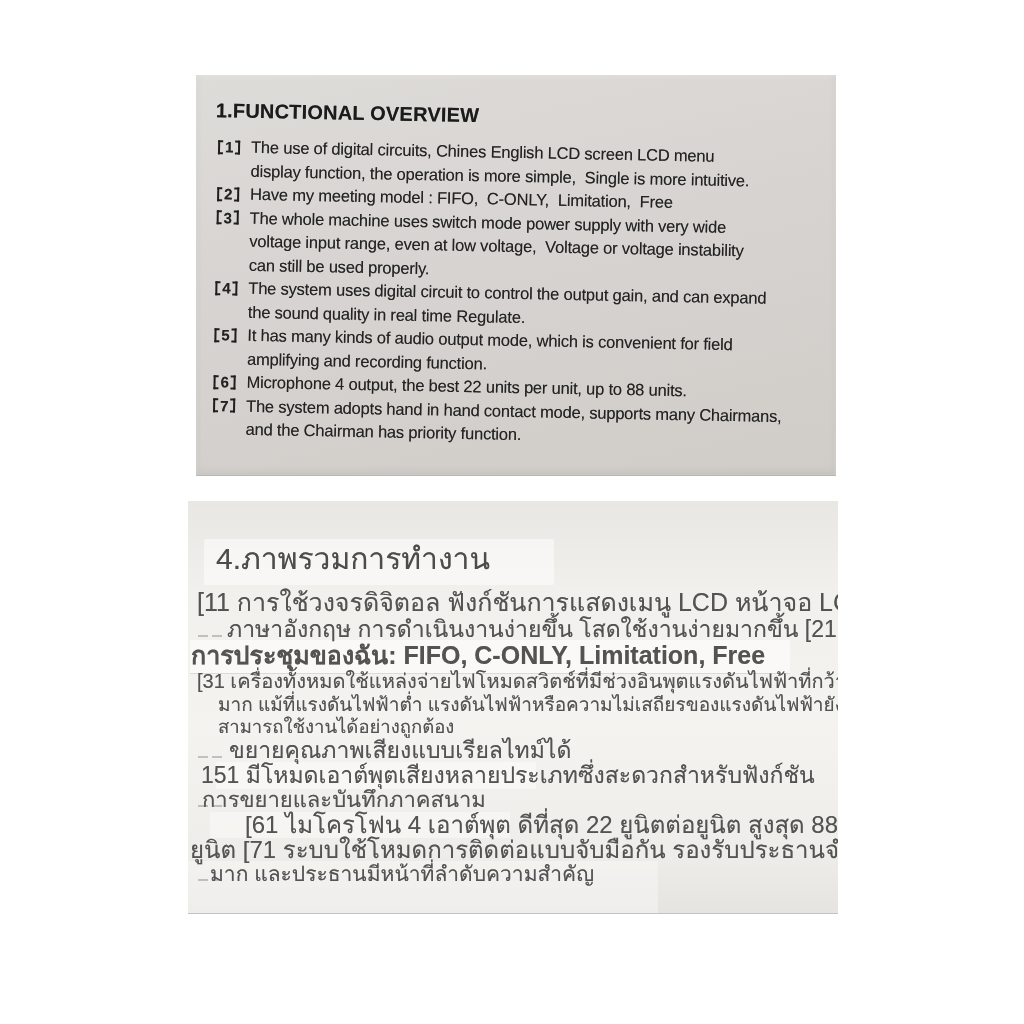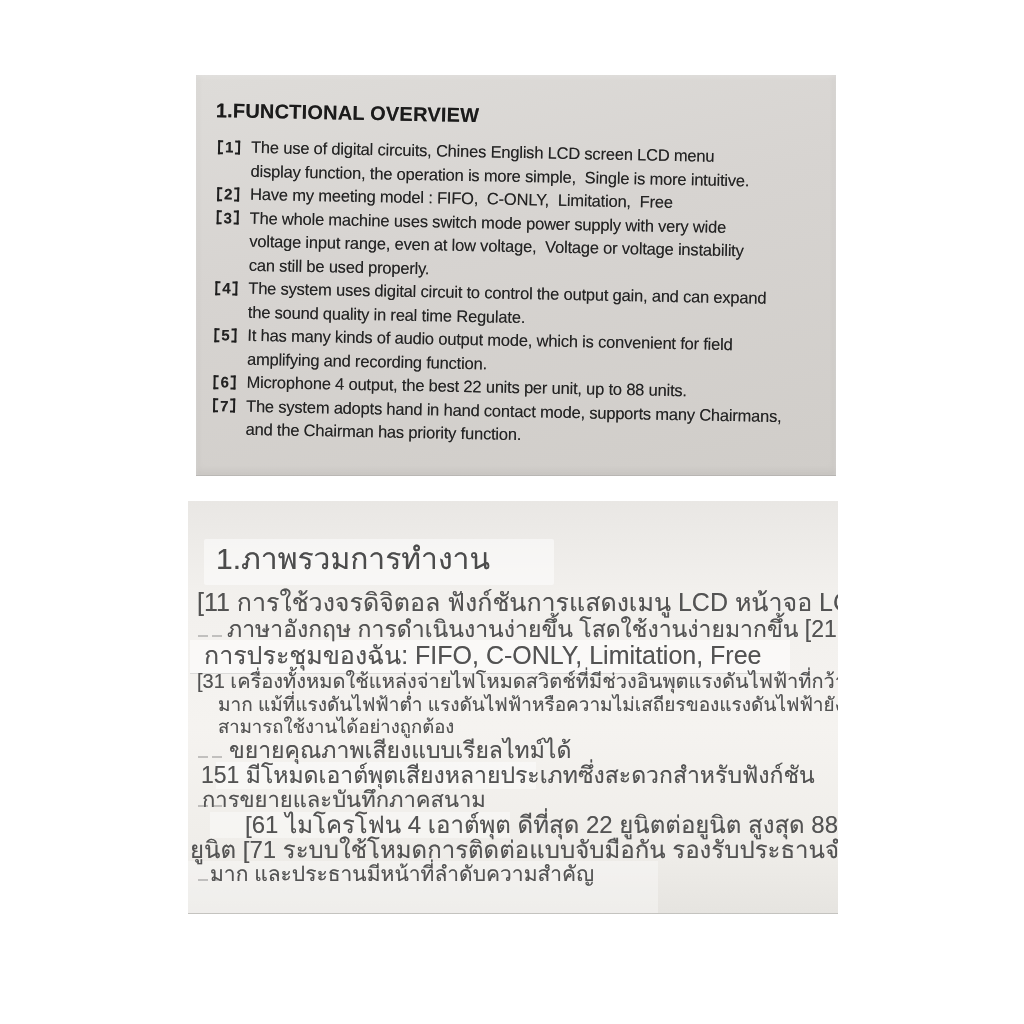--- a/index.html
+++ b/index.html
@@ -59,21 +59,21 @@
     position:absolute;left:28px;top:40px;
     font-size:30px;line-height:36px;color:#4c4c4c;
     text-shadow:0 0 0.5px rgba(70,70,70,0.5);
     white-space:nowrap;
   }
   .th-lines{position:absolute;left:0;top:84px;right:0;
     text-shadow:0 0 0.5px rgba(80,80,80,0.45);}
   .tl{white-space:nowrap;position:relative;}
   .tl1{font-size:25px;line-height:28px;padding-left:9px;margin-top:3px;}
   .tl2{font-size:23px;line-height:26px;padding-left:39px;}
-  .tl3{font-size:25px;line-height:27px;padding-left:16px;}
+  .tl3{font-size:25px;line-height:27px;padding-left:3px;font-weight:bold;}
   .tl4{font-size:20px;line-height:24px;padding-left:9px;}
   .tl5{font-size:19px;line-height:23px;padding-left:30px;}
   .tl6{font-size:18.5px;line-height:22px;padding-left:30px;}
   .tl7{font-size:23px;line-height:25px;padding-left:9px;}
   .tl8{font-size:23px;line-height:25px;padding-left:41px;}
   .tl9{font-size:23px;line-height:25px;padding-left:13px;}
   .tl10{font-size:22px;line-height:24px;padding-left:14px;}
   .tl11{font-size:24px;line-height:25px;padding-left:9px;text-align:right;}
   .tl12{font-size:24px;line-height:25px;padding-left:2px;}
   .tl13{font-size:21px;line-height:24px;padding-left:22px;}
@@ -156,21 +156,21 @@
   </div>
 </div>
 
 <div class="panel panel-th">
   <div class="patch patch-title"></div>
   <div class="patch patch-line3"></div>
   <div class="patch patch-l8"></div>
   <div class="patch patch-l10"></div>
   <div class="patch patch-l12"></div>
 
-  <div class="th-title">1.ภาพรวมการทำงาน</div>
+  <div class="th-title">4.ภาพรวมการทำงาน</div>
 
   <div class="th-lines">
     <div class="tl tl1">[11 การใช้วงจรดิจิตอล ฟังก์ชันการแสดงเมนู LCD หน้าจอ LCD จีน</div>
     <div class="tl tl2 dashes">ภาษาอังกฤษ การดำเนินงานง่ายขึ้น โสดใช้งานง่ายมากขึ้น [21 มีรูปแบบ</div>
     <div class="tl tl3">การประชุมของฉัน: FIFO, C-ONLY, Limitation, Free</div>
     <div class="tl tl4">[31  เครื่องทั้งหมดใช้แหล่งจ่ายไฟโหมดสวิตช์ที่มีช่วงอินพุตแรงดันไฟฟ้าที่กว้าง</div>
     <div class="tl tl5">มาก แม้ที่แรงดันไฟฟ้าต่ำ แรงดันไฟฟ้าหรือความไม่เสถียรของแรงดันไฟฟ้ายังคง</div>
     <div class="tl tl6">สามารถใช้งานได้อย่างถูกต้อง</div>
     <div class="tl tl8 dashes">ขยายคุณภาพเสียงแบบเรียลไทม์ได้</div>
     <div class="tl tl9">151 มีโหมดเอาต์พุตเสียงหลายประเภทซึ่งสะดวกสำหรับฟังก์ชัน</div>

